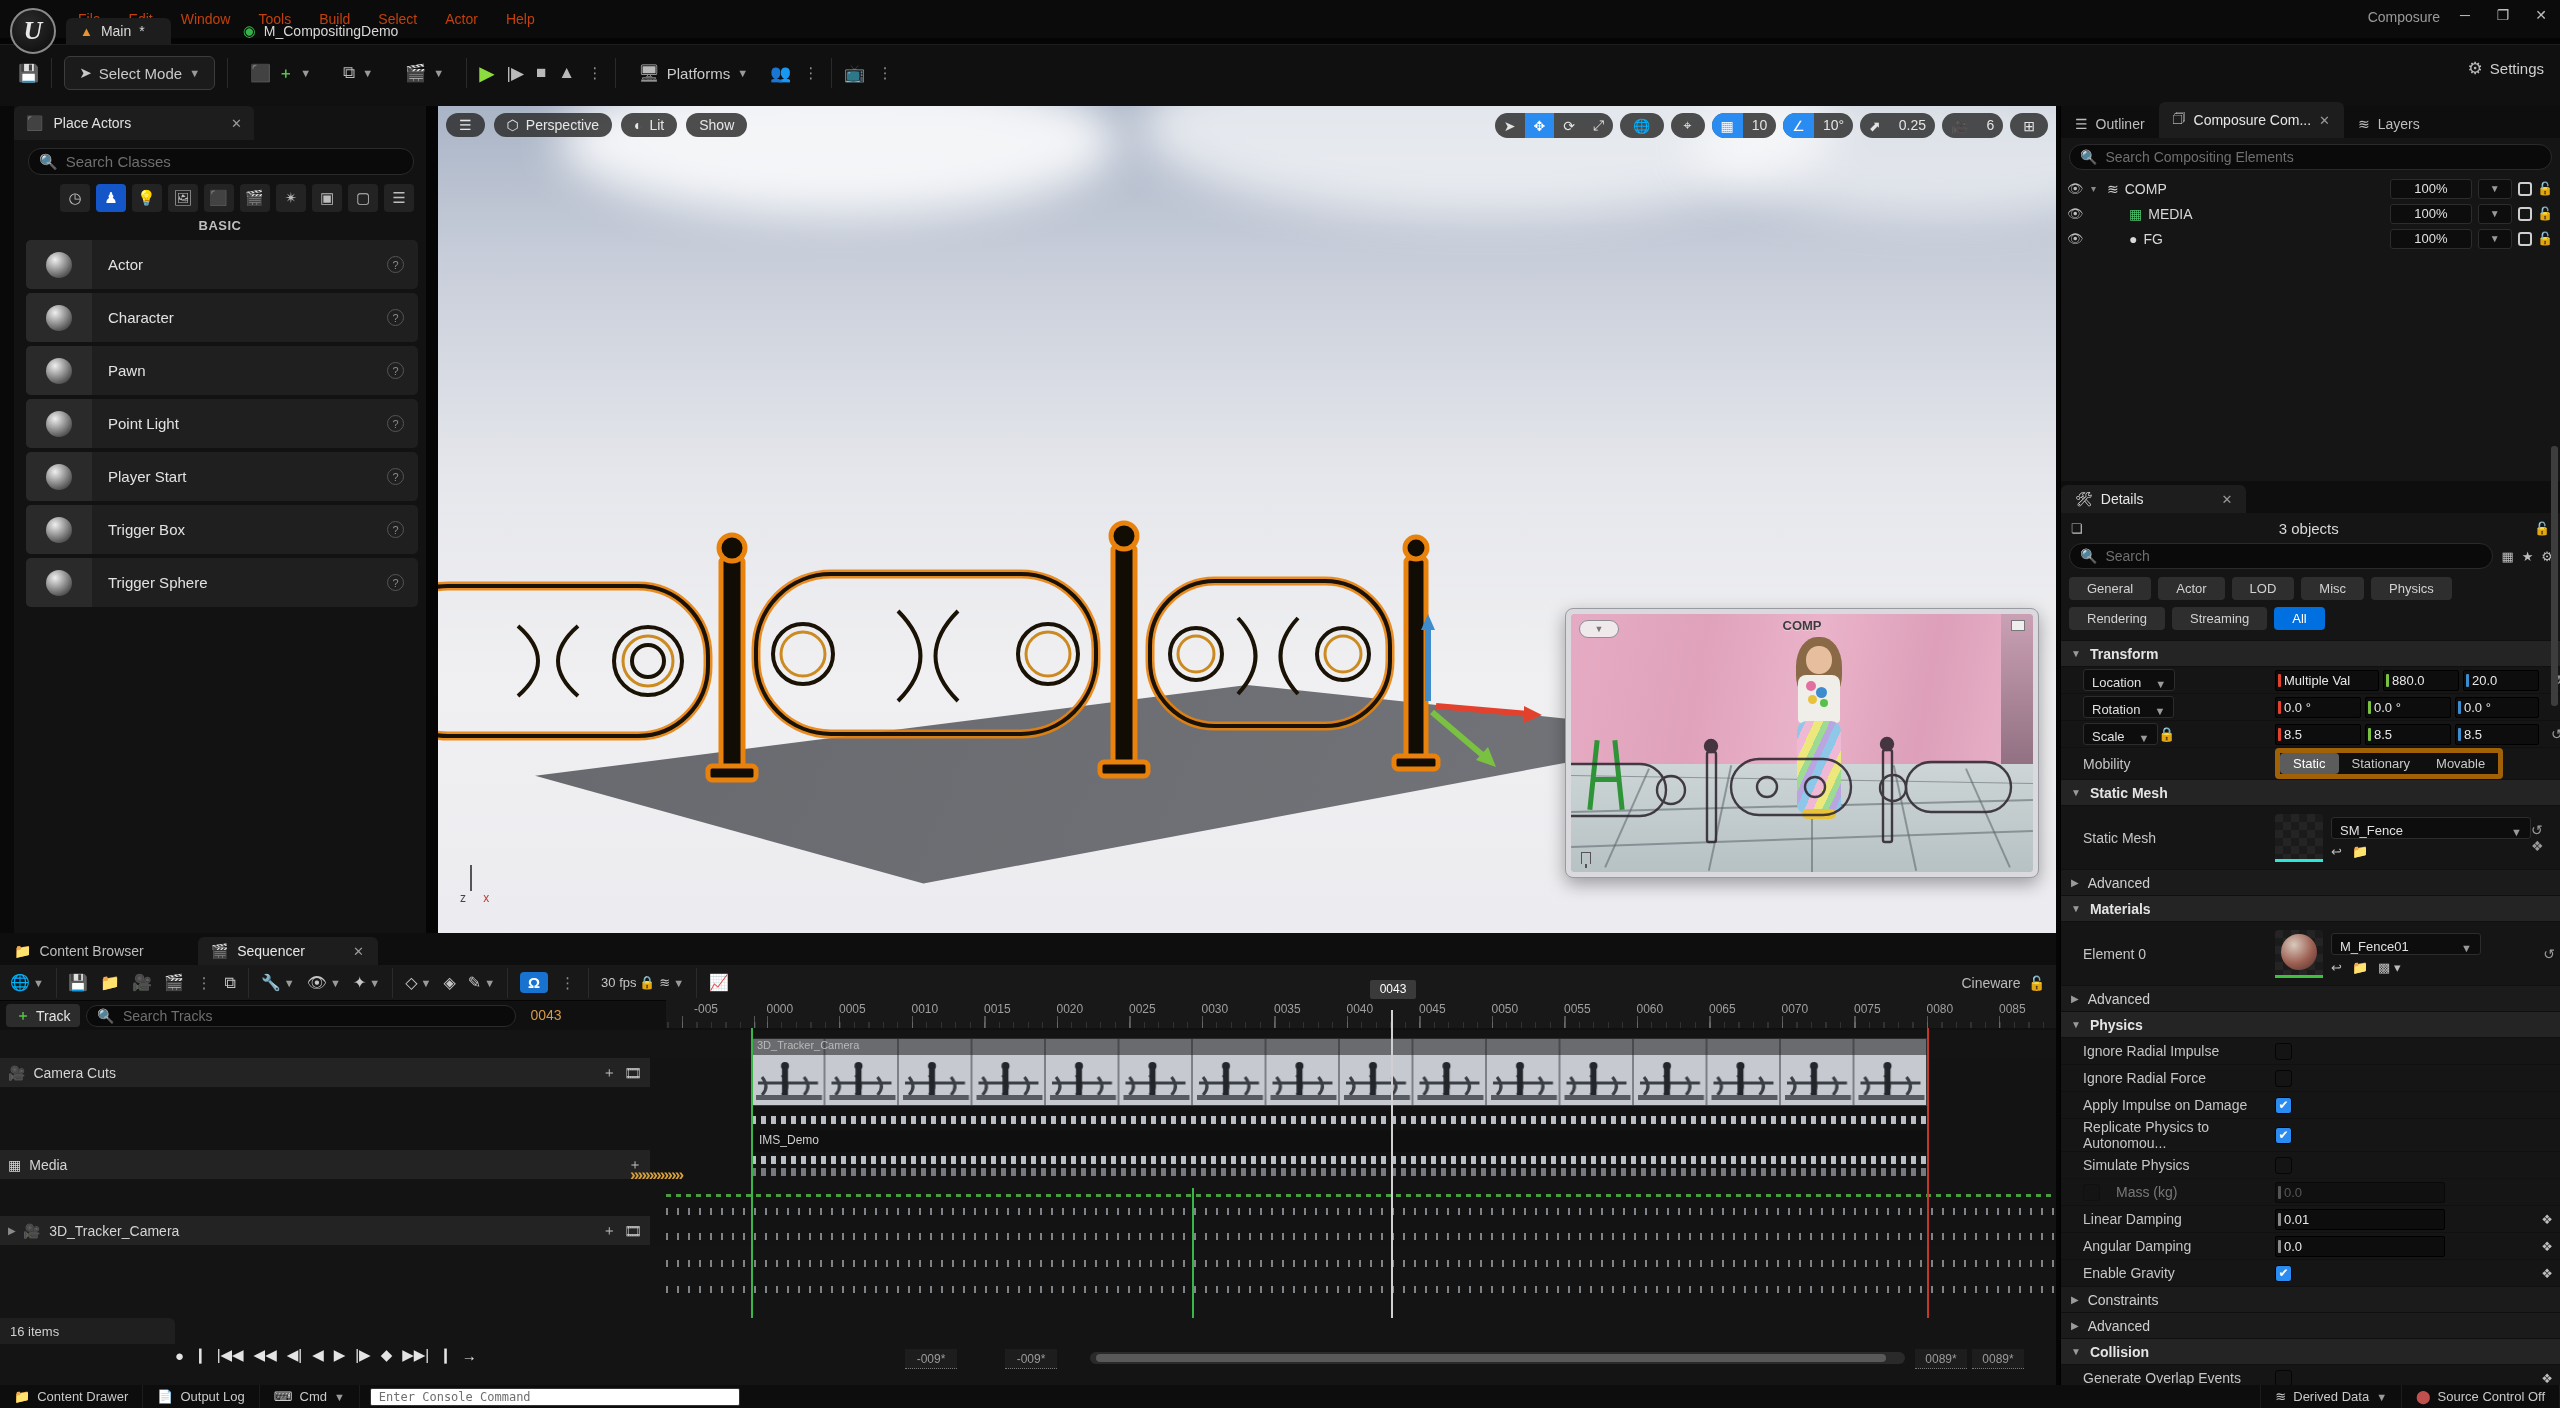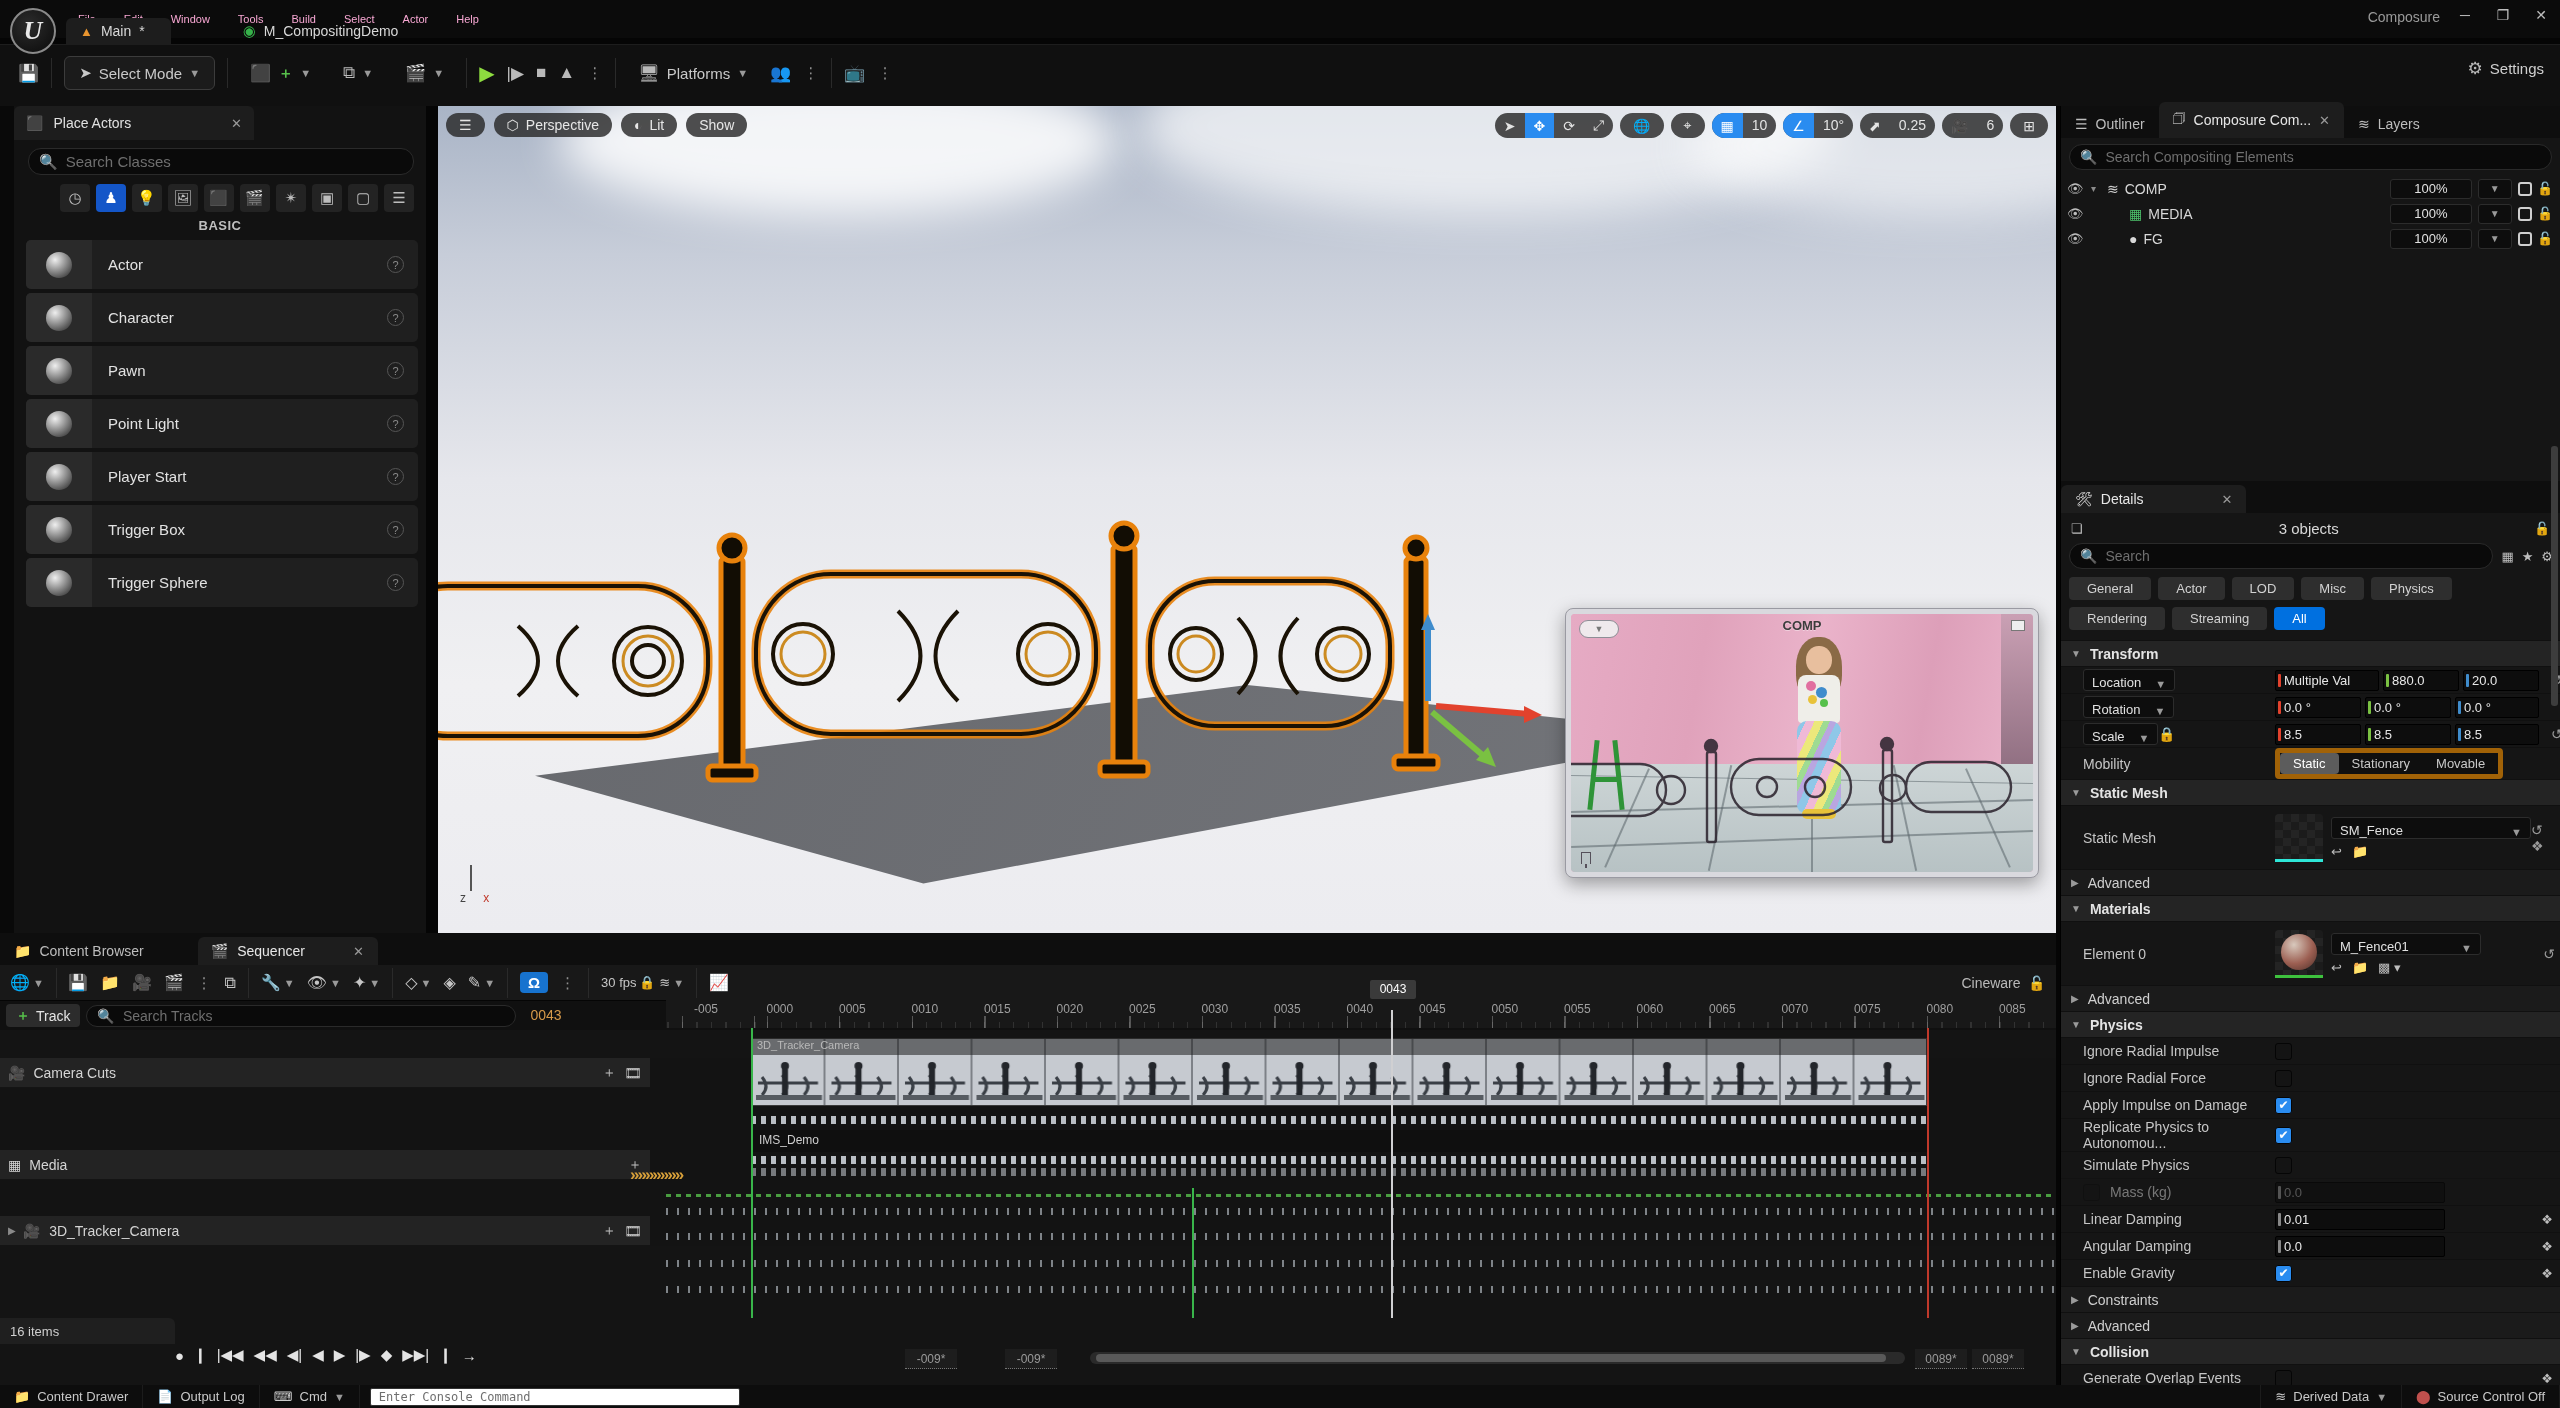--- a/index.html
+++ b/index.html
@@ -8,21 +8,21 @@
   .abs { position:absolute; }
   .row { display:flex; align-items:center; }
 
   
   #titlebar { left:0; top:0; width:2560px; height:38px; background:#0b0b0b; }
   #logo { left:10px; top:8px; width:46px; height:46px; border-radius:50%; border:2px solid #8a8a8a;
     background:radial-gradient(circle at 40% 35%, #2c2c2c, #0a0a0a); color:#e8e8e8; z-index:5;
     display:flex; align-items:center; justify-content:center; font-family:"Liberation Serif",serif;
     font-style:italic; font-size:26px; font-weight:bold; }
   #menubar { left:66px; top:0; height:38px; display:flex; align-items:center; gap:4px; }
-  .menu-item { padding:4px 12px; color:#f9a8d4; font-size:11px; border-radius:3px; }
+  .menu-item { padding:4px 12px; color:#c2410c; font-size:14px; border-radius:3px; }
   #win-title { right:120px; top:9px; color:#9a9a9a; font-size:14px; }
   .winbtn { top:0px; width:38px; height:30px; display:flex; align-items:center; justify-content:center; color:#bdbdbd; font-size:14px;}
   #tabbar { left:66px; top:16px; height:28px; display:flex; align-items:flex-end; z-index:2; }
   .asset-tab { height:26px; display:flex; align-items:center; gap:8px; padding:0 26px 0 14px; font-size:14px; color:#d8d8d8; }
   .asset-tab.active { background:#1d1d1d; border-radius:6px 6px 0 0; }
   .tab-ico-main { color:#e8952f; font-size:13px; }
   .tab-ico-comp { color:#36b24a; font-size:15px; }
 
   
   #toolbar { left:0; top:44px; width:2560px; height:62px; background:#101010; border-top:1px solid #1d1d1d; }
@@ -753,21 +753,21 @@
           <div class="d-left">Replicate Physics to Autonomou...</div>
           <div class="chk on">✔</div>
         </div>
 
         <div class="d-row">
           <div class="d-left">Simulate Physics</div>
           <div class="chk off"></div>
         </div>
       </div>
     <div class="d-row" style="opacity:.55">
-      <div class="d-left row" style="gap:10px">
+      <div class="d-left row" style="gap:16px">
           <span class="chk dis"></span>
           <span>Mass (kg)</span>
         </div>
       <div class="vbox" style="width:170px; color:#8a8a8a;">0.0</div>
     </div>
     <div class="d-row">
       <div class="d-left">Linear Damping</div>
       <div class="vbox" style="width:170px">0.01</div>
       <span class="tagplus" style="margin-left:auto; margin-right:8px;">❖</span>
     </div>

